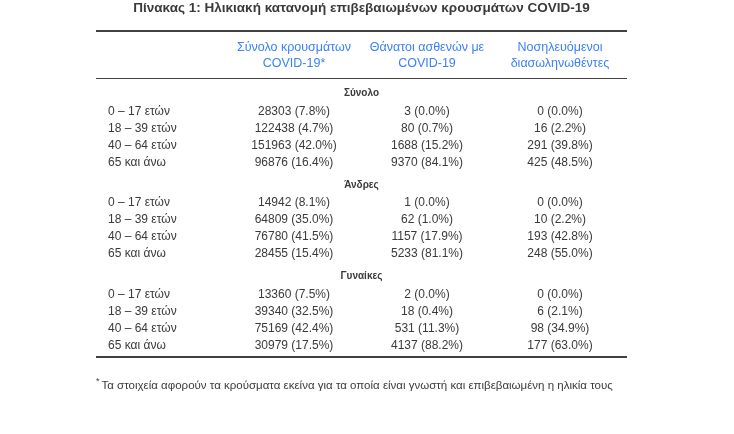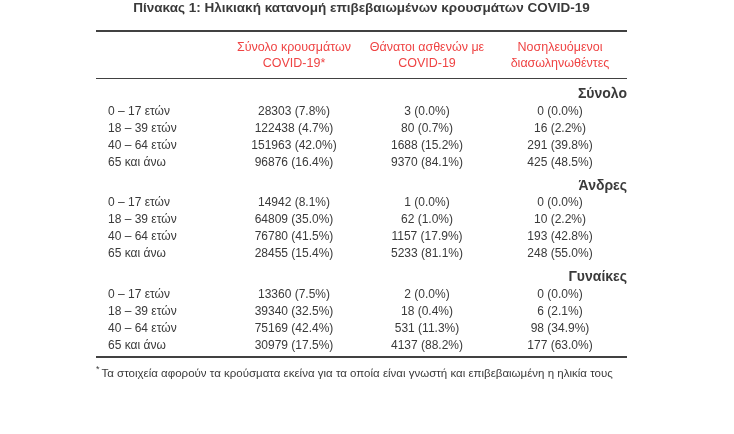--- a/index.html
+++ b/index.html
@@ -42,47 +42,47 @@
   col.c3 { width: 132px; }
   col.c4 { width: 134px; }
   thead th {
     font-weight: 400;
     font-size: 12.5px;
     line-height: 16px;
     text-align: center;
     vertical-align: middle;
     padding: 7px 0 7px 0;
     border-bottom: 1.5px solid #414141;
-    color: #ef4444;
+    color: #3b82f6;
   }
   tbody td {
     font-size: 12px;
     line-height: 14px;
     padding: 1.5px 0;
     text-align: center;
     color: #3a3a3a;
   }
   tbody tr.section-row td {
-    text-align: right;
+    text-align: center;
     font-weight: 700;
-    font-size: 14px;
+    font-size: 10px;
     padding: 5px 0 2px 0;
   }
   tbody tr.first-section td {
     padding-top: 7px;
   }
   tbody td.rowlabel {
     text-align: left;
     padding-left: 12px;
   }
   tbody tr.last-in-section td {
     padding-bottom: 4px;
   }
   .footnote {
-    margin-top: 4px;
+    margin-top: 16px;
     font-size: 11.5px;
     line-height: 14px;
     color: #3a3a3a;
   }
   .footnote sup {
     font-size: 9px;
     margin-right: 2px;
   }
 </style>
 </head>

